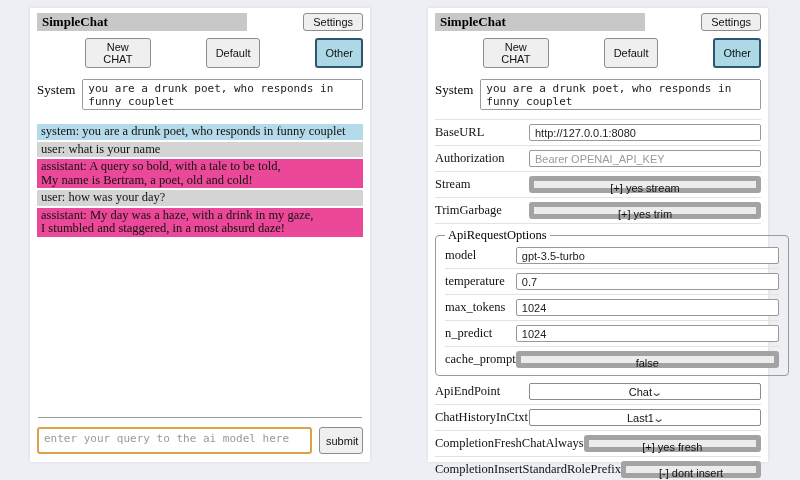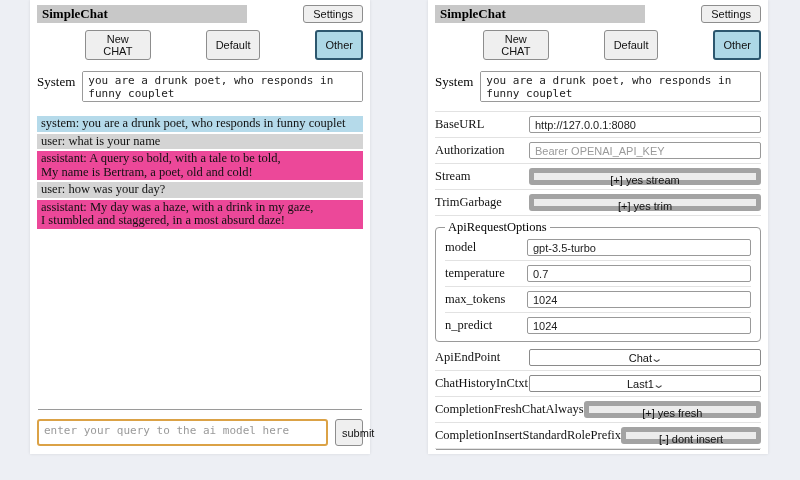--- a/index.html
+++ b/index.html
@@ -5,21 +5,21 @@
   * { box-sizing: border-box; }
   html, body { margin: 0; padding: 0; }
   body {
     width: 800px; height: 480px;
     background: #edeff4;
     position: relative;
     font-family: "Liberation Serif", serif;
     overflow: hidden;
   }
   .panel {
-    position: absolute; top: 0;
+    position: absolute; top: 8px;
     width: 340px; height: 454px;
     background: #ffffff;
     box-shadow: 0 0 3px rgba(0,0,0,0.10);
   }
   .panel-left  { left: 30px; }
   .panel-right { left: 428px; }
   .panel-inner {
     display: flex; flex-direction: column;
     height: 100%;
     padding: 5px 7px 8px 7px;
@@ -86,30 +86,30 @@
     display: flex; justify-content: center; align-items: center;
     padding: 0 5px; font: 11px "Liberation Sans", sans-serif; color: #111;
     cursor: pointer;
   }
   .chev { color: #444; font-size: 11px; line-height: 8px; transform: scaleX(1.4); }
   fieldset.api-options {
     border: 1px solid #9a9a9a; border-radius: 4px;
     margin: 4px 0 3px 0; padding: 0 9px 3px 9px;
   }
   fieldset.api-options legend { font-size: 12.5px; padding: 0 3px; }
-  fieldset .sctrl { width: 224px; }
+  fieldset .sctrl { width: 263px; }
   fieldset .srow:last-child { border-bottom: none; }
   
   .spacer { flex: 1; }
   hr.qdiv { border: none; border-top: 1px solid #9a9a9a; margin: 0 1px 9px 1px; }
   .query-row { display: flex; gap: 7px; align-items: stretch; }
   .query-ta { flex: 1; height: 27px; border-radius: 3px; padding: 3px 5px; }
   .query-ta.focused { border: 2px solid #dba246; }
   .submit-btn {
-    width: 28px; background: #efefef; border: 1px solid #8d8d8d;
+    width: 44px; background: #efefef; border: 1px solid #8d8d8d;
     border-radius: 3px; font: 11px "Liberation Sans", sans-serif;
     color: #111; cursor: pointer;
   }
 </style>
 </head>
 <body>
 
 <div class="panel panel-left">
   <div class="panel-inner">
     <div class="titlebar">
@@ -188,20 +188,24 @@
           <input class="sctrl" value="0.7" style="">
         </div>
         <div class="srow">
           <span class="slabel">max_tokens</span>
           <input class="sctrl" value="1024" style="">
         </div>
         <div class="srow">
           <span class="slabel">n_predict</span>
           <input class="sctrl" value="1024" style="">
         </div>
+        <div class="srow">
+          <span class="slabel">cache_prompt</span>
+          <button class="sctrl">false</button>
+        </div>
       </fieldset>
 
       <div class="srow">
         <span class="slabel">ApiEndPoint</span>
         <div class="sselect sctrl">
           <span>Chat</span>
           <span class="chev">⌄</span>
         </div>
       </div>
       <div class="srow">

